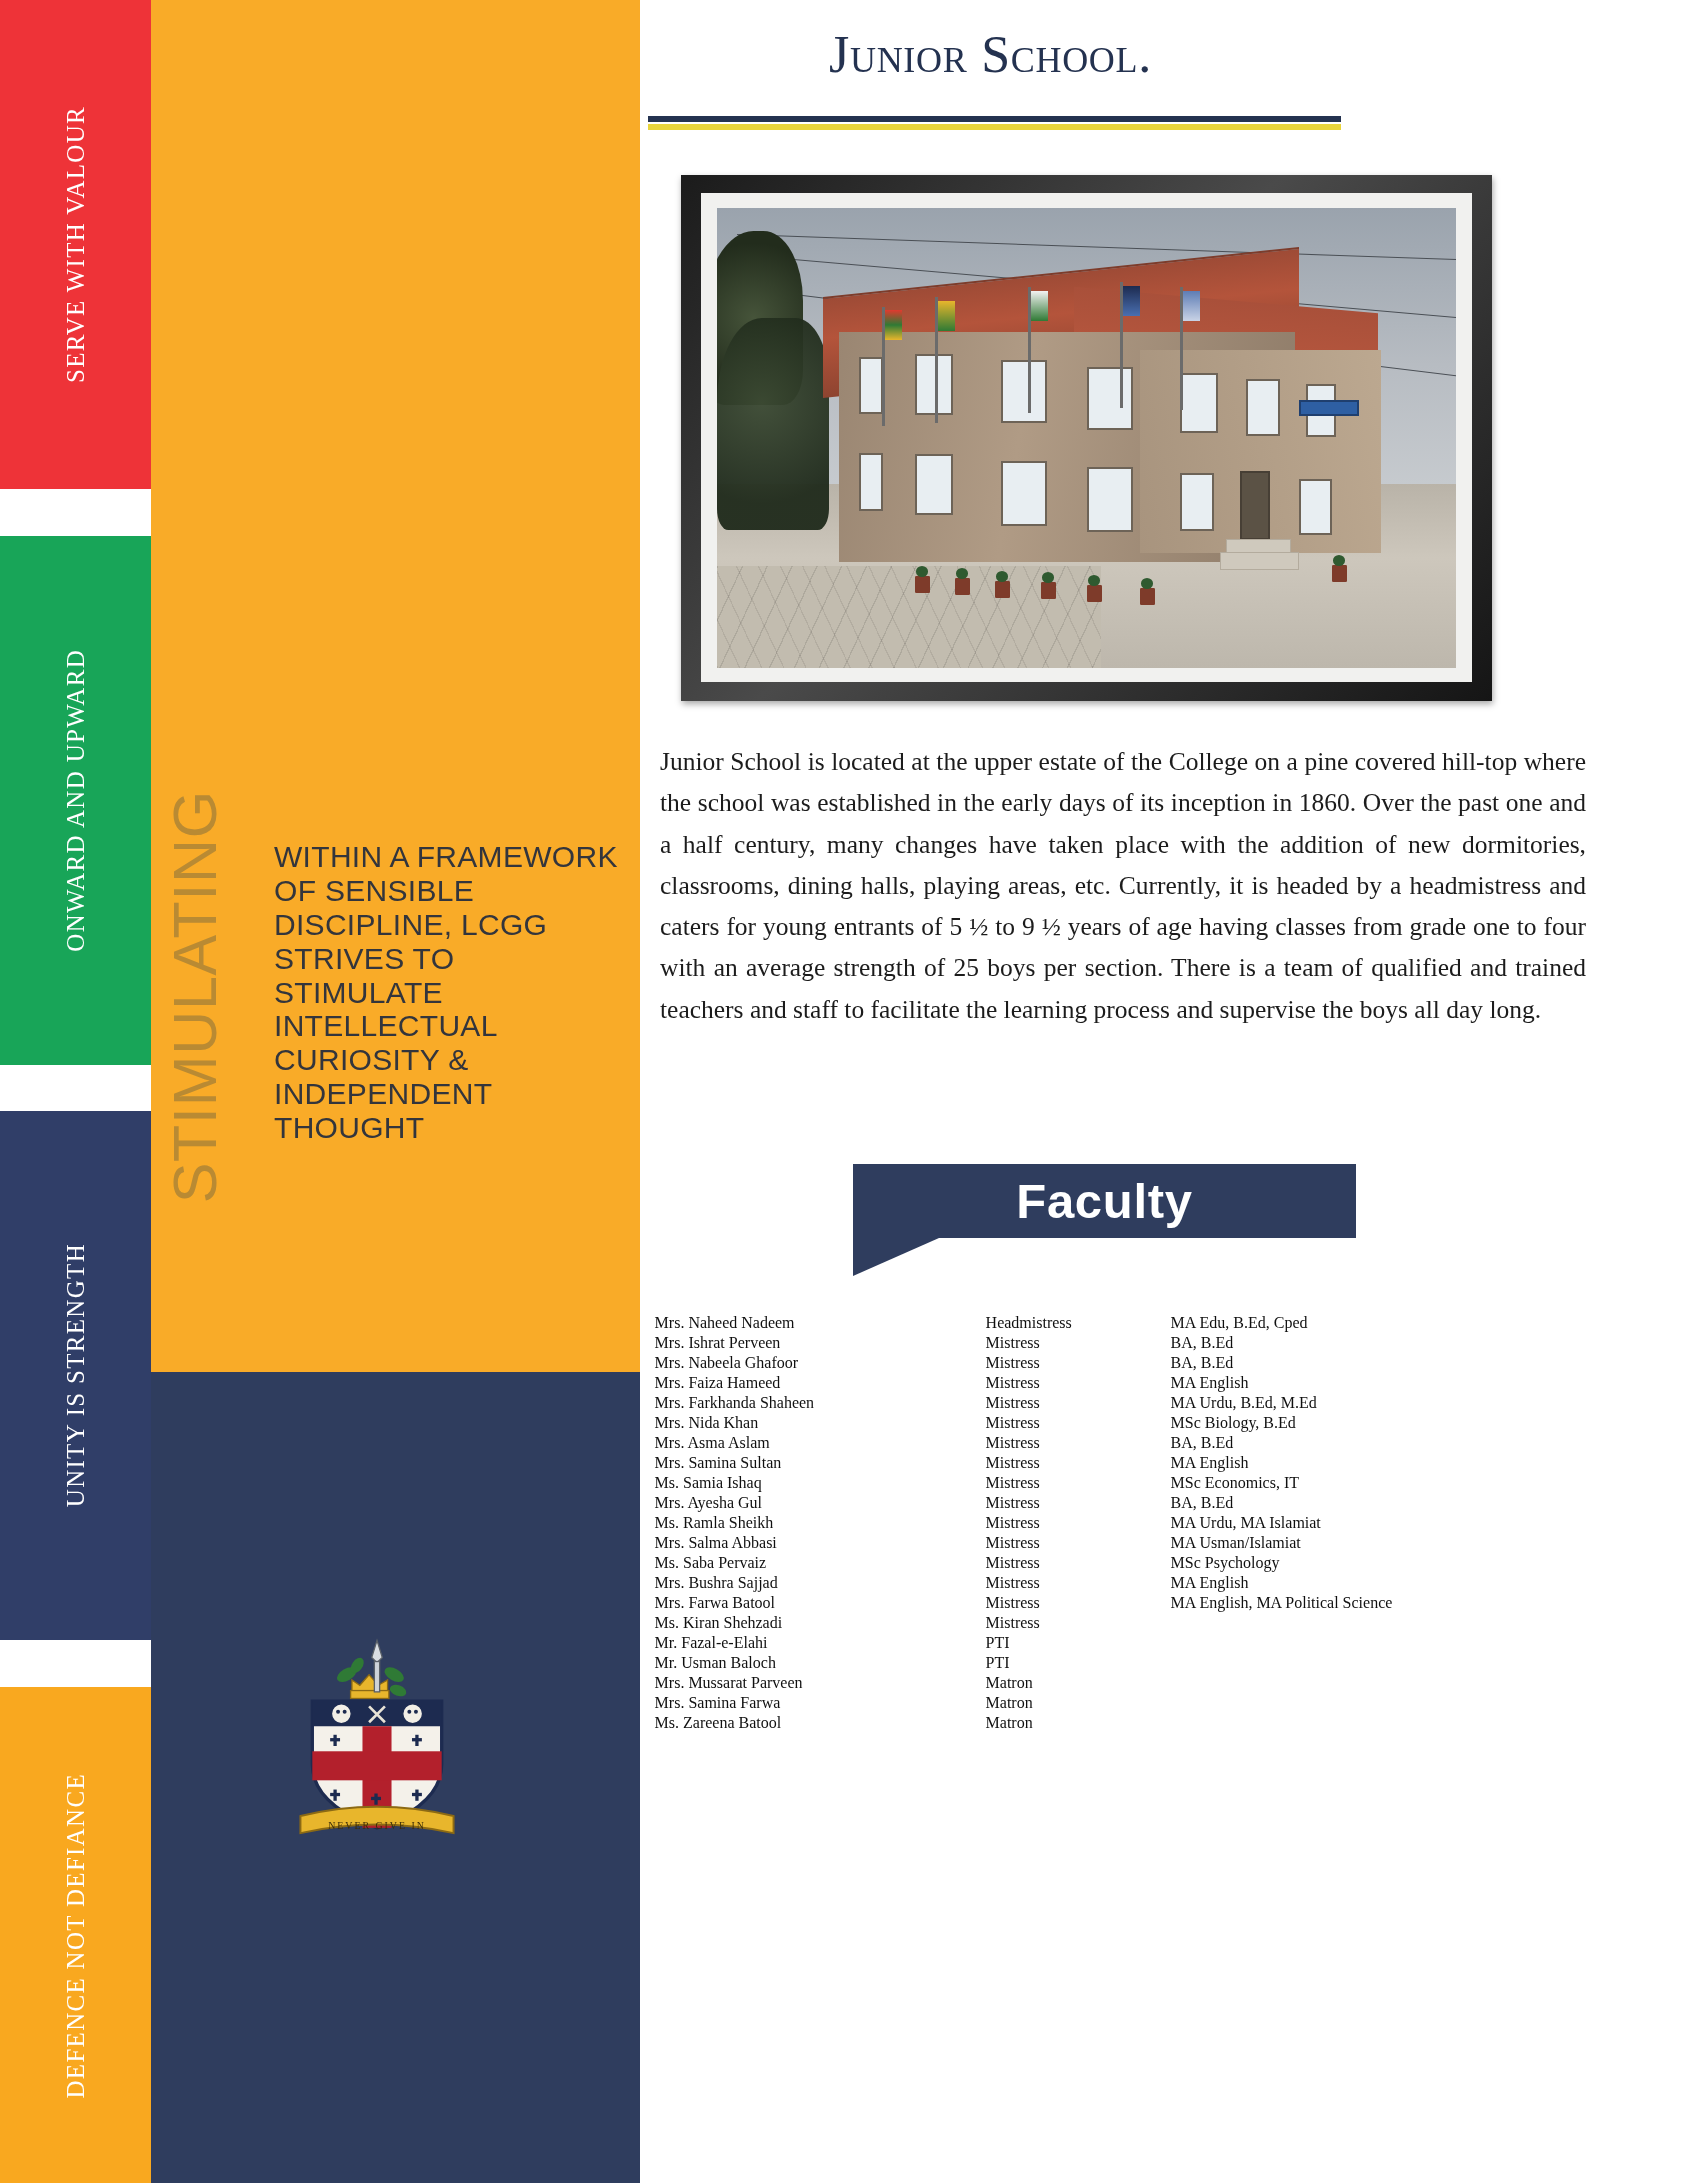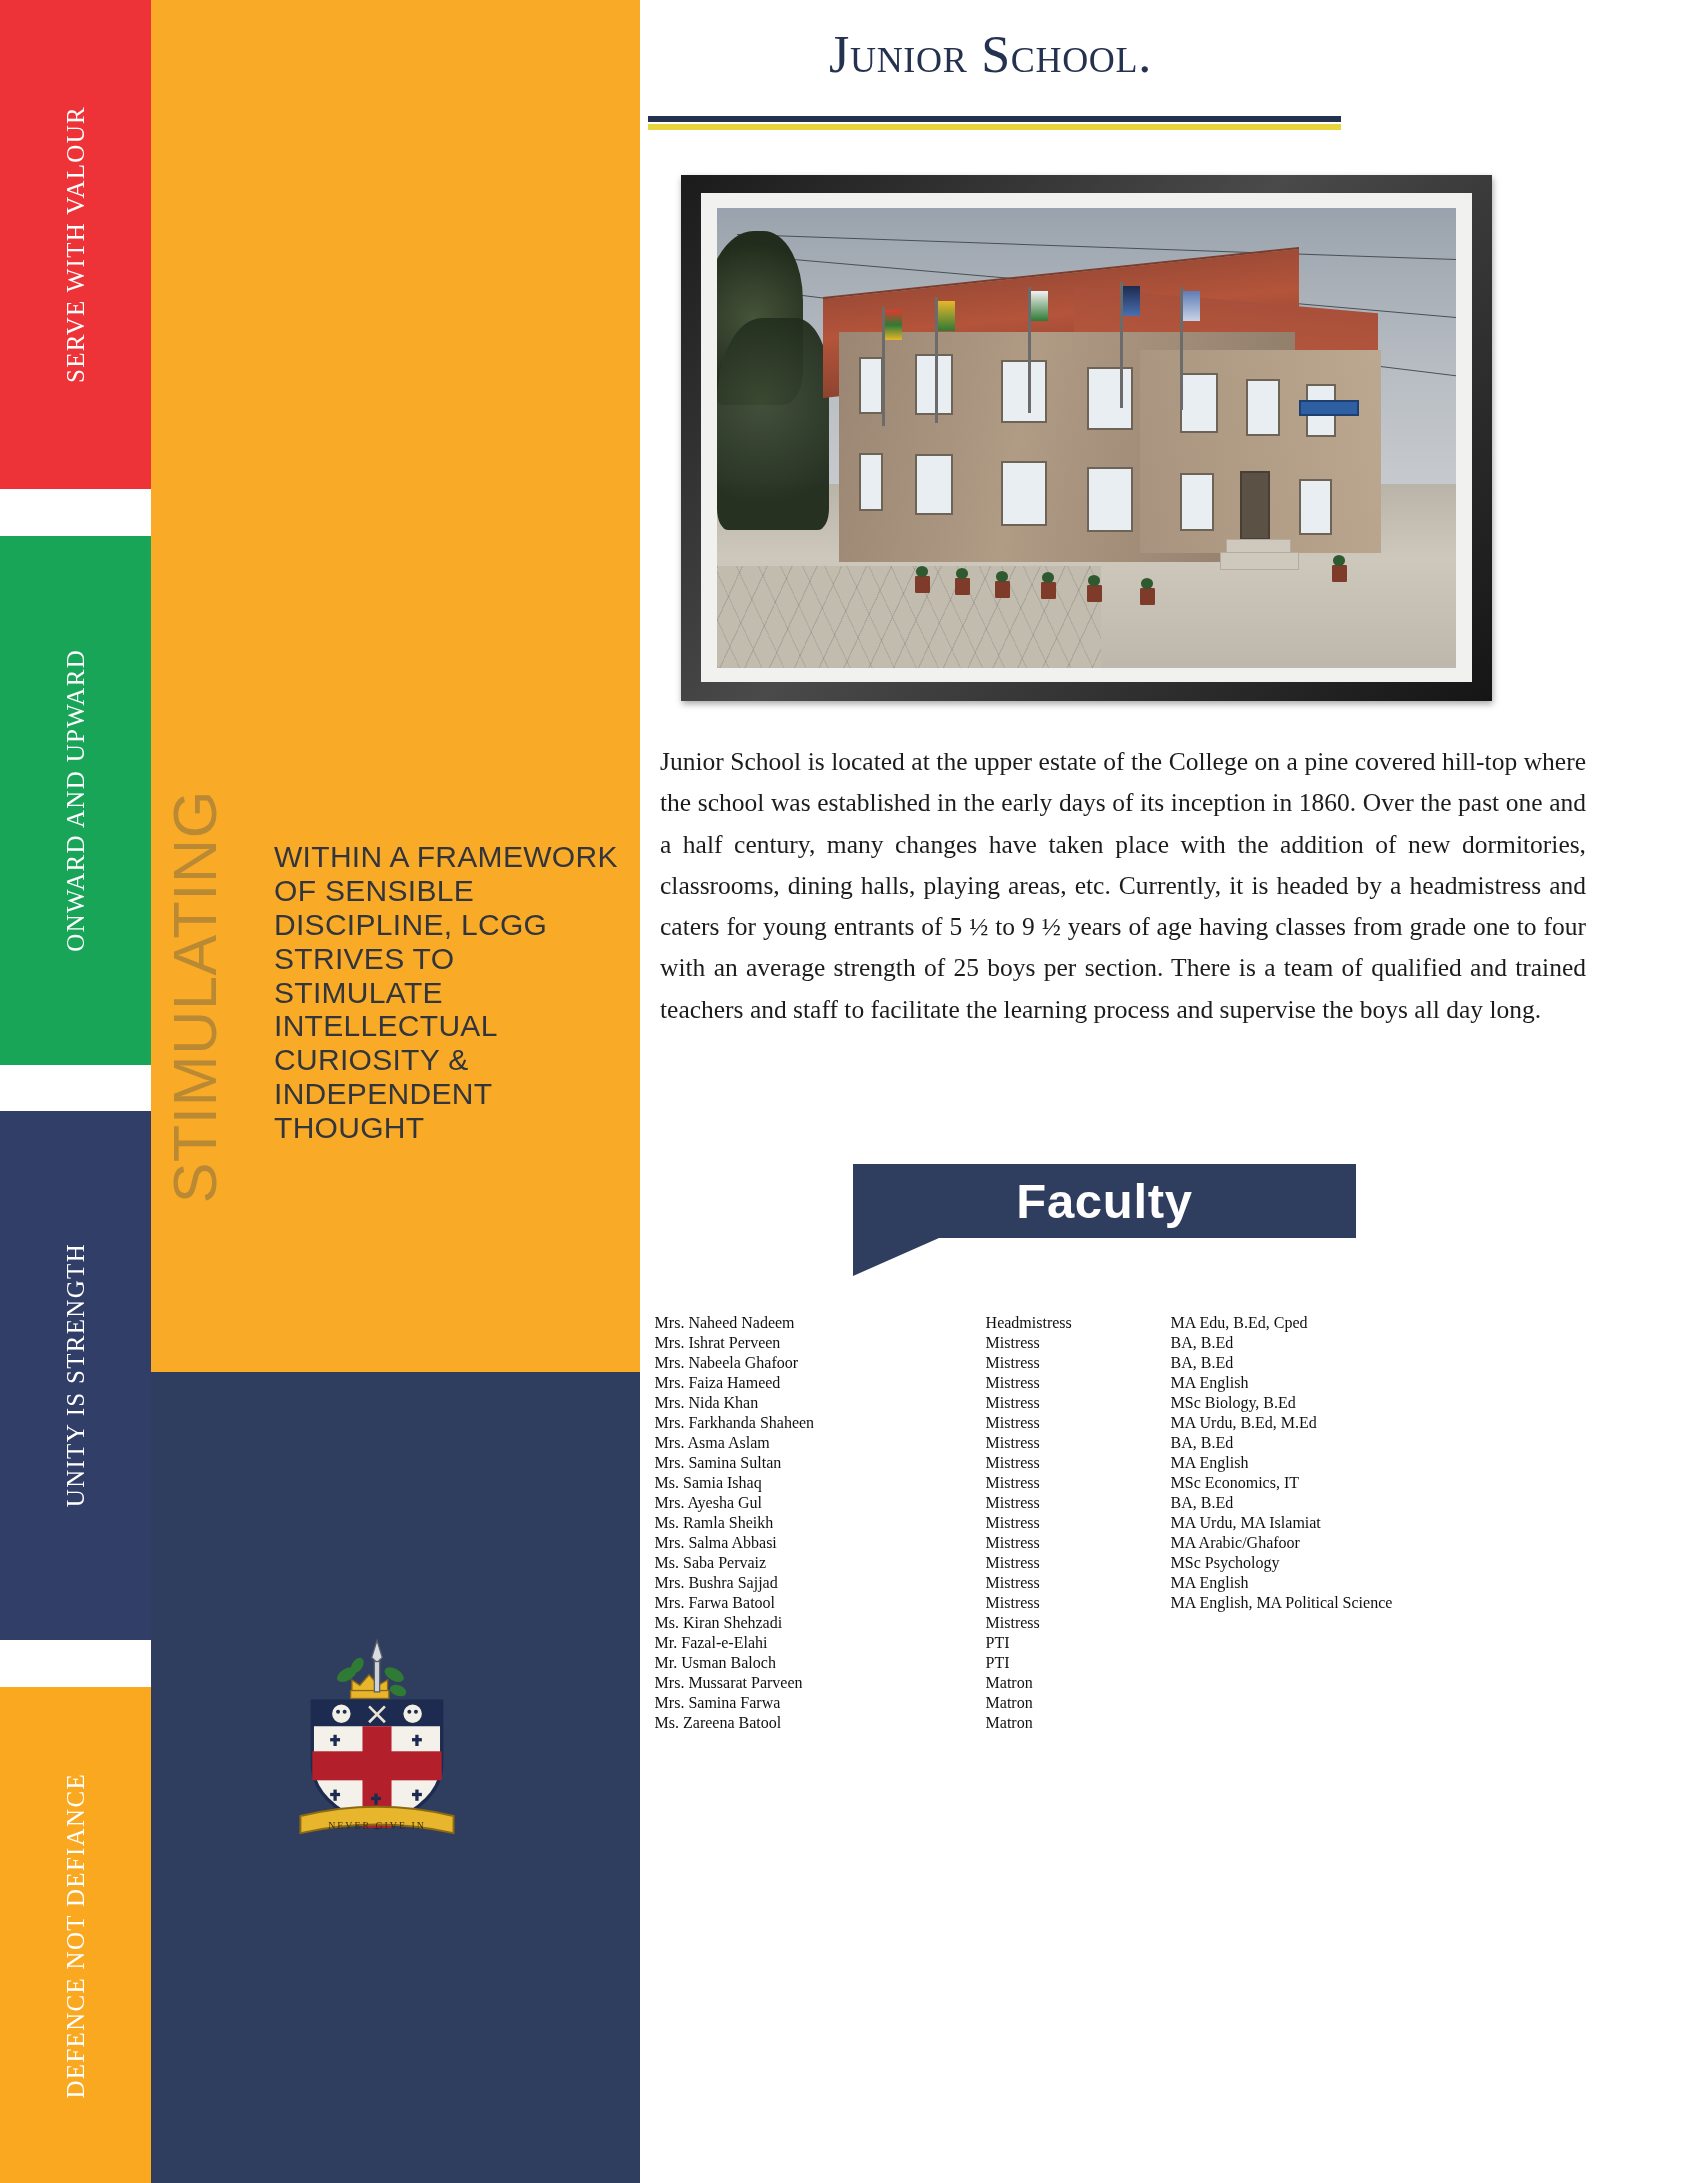--- a/index.html
+++ b/index.html
@@ -449,30 +449,30 @@
           <td class="c-name">Mrs. Nabeela Ghafoor</td>
           <td class="c-role">Mistress</td>
           <td class="c-qual">BA, B.Ed</td>
         </tr>
         <tr>
           <td class="c-name">Mrs. Faiza Hameed</td>
           <td class="c-role">Mistress</td>
           <td class="c-qual">MA English</td>
         </tr>
         <tr>
+          <td class="c-name">Mrs. Farkhanda Shaheen</td>
+          <td class="c-role">Mistress</td>
+          <td class="c-qual">MA Urdu, B.Ed, M.Ed</td>
+        </tr>
+        <tr>
           <td class="c-name">Mrs. Nida Khan</td>
           <td class="c-role">Mistress</td>
           <td class="c-qual">MSc Biology, B.Ed</td>
         </tr>
         <tr>
-          <td class="c-name">Mrs. Farkhanda Shaheen</td>
-          <td class="c-role">Mistress</td>
-          <td class="c-qual">MA Urdu, B.Ed, M.Ed</td>
-        </tr>
-        <tr>
           <td class="c-name">Mrs. Asma Aslam</td>
           <td class="c-role">Mistress</td>
           <td class="c-qual">BA, B.Ed</td>
         </tr>
         <tr>
           <td class="c-name">Mrs. Samina Sultan</td>
           <td class="c-role">Mistress</td>
           <td class="c-qual">MA English</td>
         </tr>
         <tr>
@@ -486,21 +486,21 @@
           <td class="c-qual">BA, B.Ed</td>
         </tr>
         <tr>
           <td class="c-name">Ms. Ramla Sheikh</td>
           <td class="c-role">Mistress</td>
           <td class="c-qual">MA Urdu, MA Islamiat</td>
         </tr>
         <tr>
           <td class="c-name">Mrs. Salma Abbasi</td>
           <td class="c-role">Mistress</td>
-          <td class="c-qual">MA Arabic/Ghafoor</td>
+          <td class="c-qual">MA Usman/Islamiat</td>
         </tr>
         <tr>
           <td class="c-name">Ms. Saba Pervaiz</td>
           <td class="c-role">Mistress</td>
           <td class="c-qual">MSc Psychology</td>
         </tr>
         <tr>
           <td class="c-name">Mrs. Bushra Sajjad</td>
           <td class="c-role">Mistress</td>
           <td class="c-qual">MA English</td>

